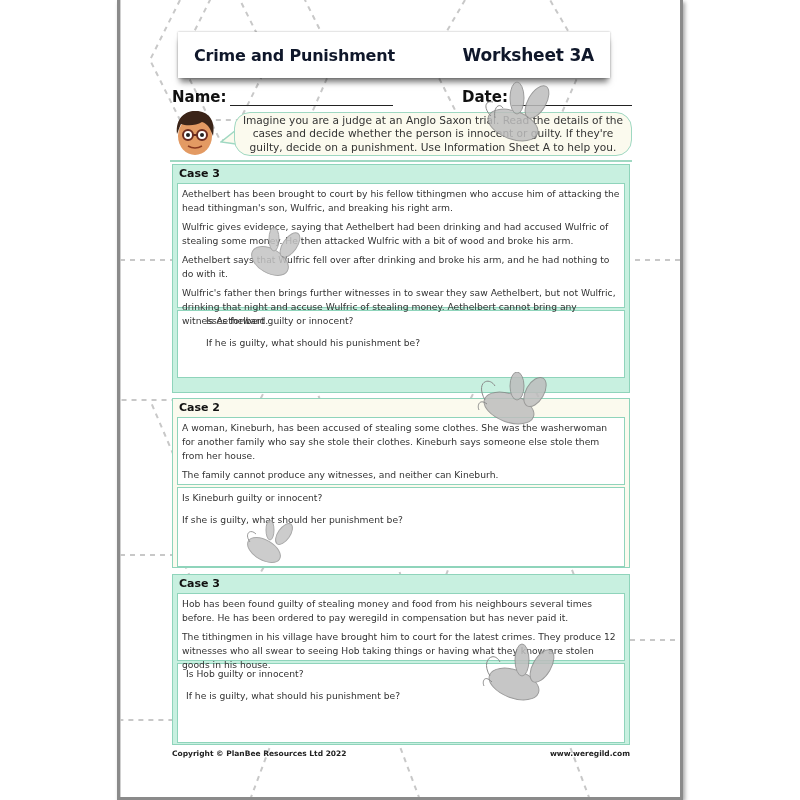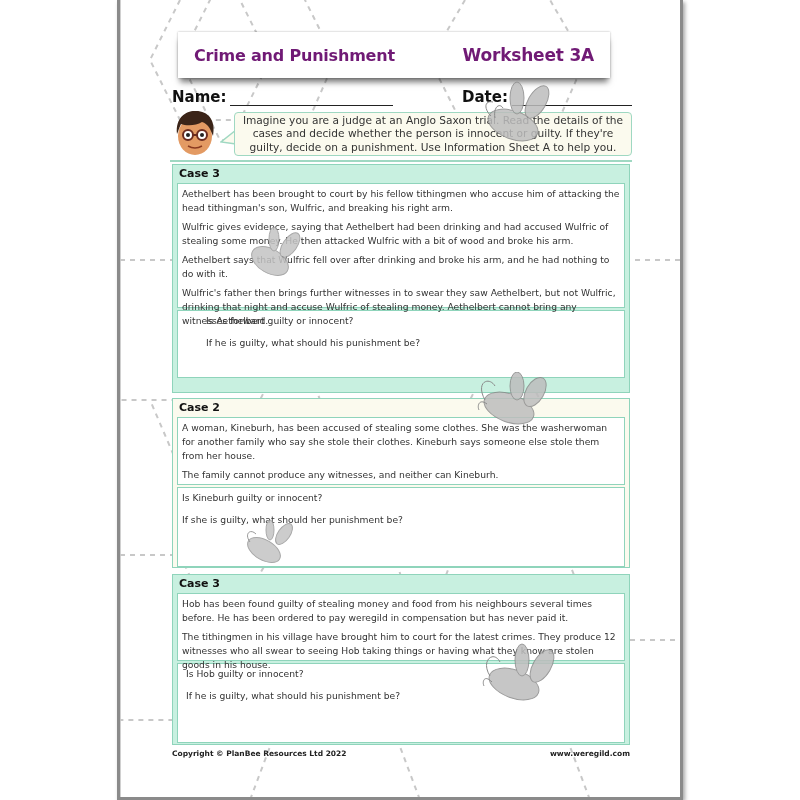--- a/index.html
+++ b/index.html
@@ -16,36 +16,36 @@
 
     
     .hex-bg { position: absolute; left: 0; top: 0; width: 566px; height: 800px; pointer-events: none; }
 
     .title-bar {
       position: absolute; left: 58px; top: 32px; width: 432px; height: 46px;
       background: #ffffff; box-shadow: 0 6px 6px -2px rgba(0,0,0,0.55), 0 0 2px rgba(0,0,0,0.3);
       display: flex; align-items: center; justify-content: space-between; padding: 0 16px;
     }
     .title-left, .title-right {
-      font-family: "DejaVu Sans", sans-serif; font-weight: bold; font-size: 16px; color: #701a75; letter-spacing: -0.2px;
+      font-family: "DejaVu Sans", sans-serif; font-weight: bold; font-size: 16px; color: #0f172a; letter-spacing: -0.2px;
     }
     .title-right { font-size: 17px; }
 
     .name-row {
       position: absolute; left: 52px; top: 86px; width: 460px; height: 20px;
       display: flex; align-items: flex-end;
     }
     .field-label { font-weight: bold; font-size: 15px; color: #111; font-family: "DejaVu Sans", sans-serif; }
     .field-line { border-bottom: 1.5px solid #222; height: 16px; margin-left: 4px; }
 
     .avatar { position: absolute; left: 52px; top: 108px; width: 46px; height: 50px; }
 
     .bubble {
       position: absolute; left: 114px; top: 112px; width: 398px; height: 44px;
-      background: #fbfaee; border: 1.5px solid #9fd8c2; border-radius: 4px;
+      background: #fbfaee; border: 1.5px solid #9fd8c2; border-radius: 16px;
       font-size: 10.6px; line-height: 13.5px; text-align: center; color: #333;
       padding: 2px 6px; display: flex; align-items: center; justify-content: center;
     }
     .bubble-tail { position: absolute; left: 100px; top: 128px; width: 18px; height: 20px; }
 
     .divider { position: absolute; left: 50px; top: 160px; width: 462px; height: 1.5px; background: #9fd8c2; }
 
     .case {
       position: absolute; left: 52px; width: 458px;
       border: 1.5px solid #8fd4bb; padding: 2px 4px 4px 4px;

